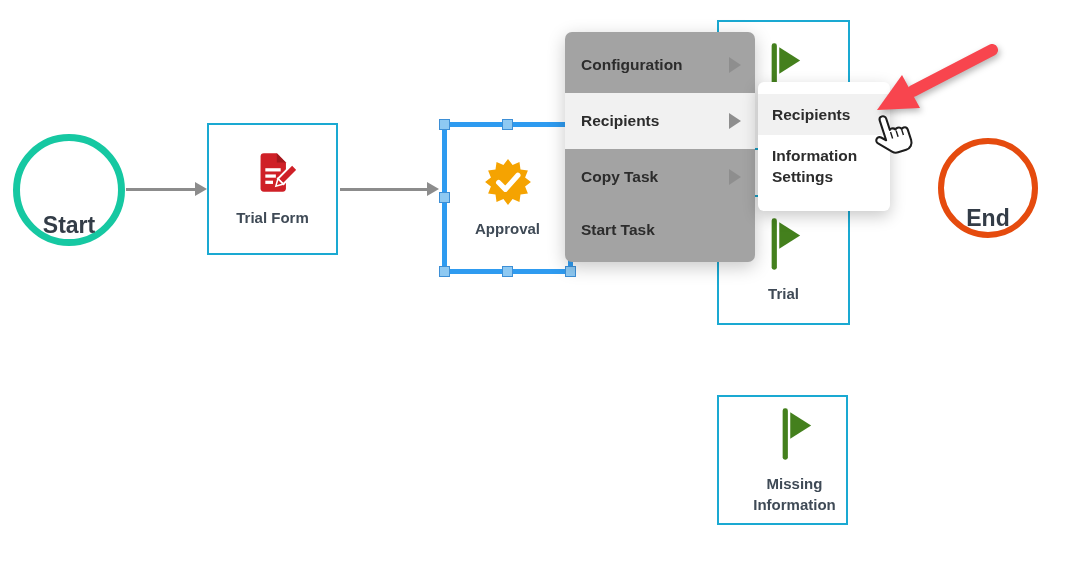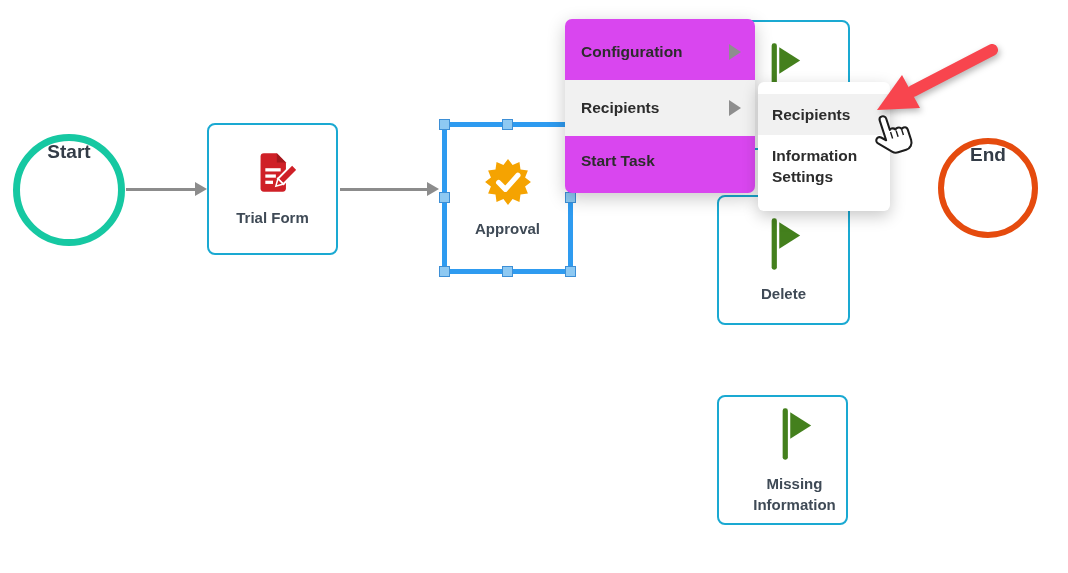--- a/index.html
+++ b/index.html
@@ -7,55 +7,55 @@
     --handle-fill:#8ec9f2; --handle-border:#3d8fd6; --flag-green:#44801d;
     --badge-orange:#f5a301; --doc-red:#cf2027; --connector-gray:#8c8c8c;
     --label-text:#3f4a56; --menu-text:#2c2c2c; --menu-hl:#f1f1f1; --arrow-red:#f8454e;
   }
   *{box-sizing:border-box; margin:0; padding:0;}
   body{font-family:"Liberation Sans", sans-serif; background:#fff;}
   .canvas{position:relative; width:1068px; height:573px; background:#ffffff; overflow:hidden;}
 
   
   .terminal{position:absolute; border-radius:50%; background:#fff; display:flex;
-    align-items:flex-start; justify-content:center; font-weight:bold; font-size:19px;
+    align-items:flex-end; justify-content:center; font-weight:bold; font-size:23px;
     color:#333c47; z-index:1;}
   .start{left:13px; top:134px; width:112px; height:112px; border:7px solid var(--teal);}
   .end{left:938px; top:138px; width:100px; height:100px; border:6px solid var(--orange-red);}
 
   
   .connector{position:absolute; height:3px; background:var(--connector-gray); z-index:1;}
   .connector .head{position:absolute; right:-11px; top:-6px; width:0; height:0;
     border-left:12px solid var(--connector-gray);
     border-top:7px solid transparent; border-bottom:7px solid transparent;}
   .conn1{left:126px; top:188px; width:70px;}
   .conn2{left:340px; top:188px; width:88px;}
 
   
   .node{position:absolute; width:131px; height:132px; background:#fff;
-    border:2px solid var(--cyan); border-radius:8px; display:flex; flex-direction:column;
+    border:2px solid var(--cyan); border-radius:0; display:flex; flex-direction:column;
     align-items:center; justify-content:center; gap:7px; z-index:1;}
   .node .label{font-weight:bold; font-size:15px; color:var(--label-text);
     text-align:center; line-height:21px; padding:0 6px;}
   .trial-form{left:207px; top:123px;}
   .approval{left:442px; top:122px; width:131px; height:152px;
     border:5px solid var(--selection-blue); border-radius:3px; z-index:2;}
   .outcome-top{left:717px; top:20px; width:133px; height:130px;}
   .denied{left:717px; top:195px; width:133px; height:130px;}
   .missing-info{left:717px; top:395px; width:131px; height:130px;padding-left:24px;}
 
   
   .handle{position:absolute; width:11px; height:11px; background:var(--handle-fill);
     border:1.5px solid var(--handle-border); z-index:3;}
   .h-nw{left:-8px; top:-8px;} .h-n{left:calc(50% - 6px); top:-8px;} .h-ne{right:-8px; top:-8px;}
   .h-w{left:-8px; top:calc(50% - 6px);} .h-e{right:-8px; top:calc(50% - 6px);}
   .h-sw{left:-8px; bottom:-8px;} .h-s{left:calc(50% - 6px); bottom:-8px;} .h-se{right:-8px; bottom:-8px;}
 
   
-  .menu{position:absolute; left:565px; top:19px; width:190px; background:#d946ef;
+  .menu{position:absolute; left:565px; top:32px; width:190px; background:#a3a3a3;
     border-radius:7px; box-shadow:0 5px 18px rgba(0,0,0,.22); padding:5px 0 7px 0; z-index:10;}
   .menu-row{height:56px; display:flex; align-items:center; padding:0 14px 0 16px;
     font-weight:bold; font-size:15.5px; color:var(--menu-text); cursor:default;}
   .menu-row.hl{background:var(--menu-hl);}
   .menu-row .caret{margin-left:auto; width:0; height:0;
     border-left:12px solid #8e8e8e; border-top:8px solid transparent;
     border-bottom:8px solid transparent;}
   .menu-row.last{height:50px;}
 
   
@@ -131,21 +131,21 @@
     </span>
   </div>
 
   <div class="node denied">
     <span>
       <svg width="38" height="56" viewBox="0 0 40 56">
         <rect x="7" y="1" width="5.5" height="54" rx="2.5" fill="#44801d"></rect>
         <polygon points="15,5 37,19 15,33" fill="#44801d"></polygon>
       </svg>
     </span>
-    <span class="label">Delete</span>
+    <span class="label">Trial</span>
   </div>
 
   <div class="node missing-info">
     <span>
       <svg width="38" height="56" viewBox="0 0 40 56">
         <rect x="7" y="1" width="5.5" height="54" rx="2.5" fill="#44801d"></rect>
         <polygon points="15,5 37,19 15,33" fill="#44801d"></polygon>
       </svg>
     </span>
     <span class="label">Missing Information</span>
@@ -155,20 +155,24 @@
     <span>End</span>
   </div>
 
   <div class="menu">
     <div class="menu-row">
       <span>Configuration</span>
       <span class="caret"></span>
     </div>
     <div class="menu-row hl">
       <span>Recipients</span>
+      <span class="caret"></span>
+    </div>
+    <div class="menu-row">
+      <span>Copy Task</span>
       <span class="caret"></span>
     </div>
     <div class="menu-row last">
       <span>Start Task</span>
     </div>
   </div>
 
   <div class="submenu">
     <div class="submenu-row hl">
       <span>Recipients</span>

